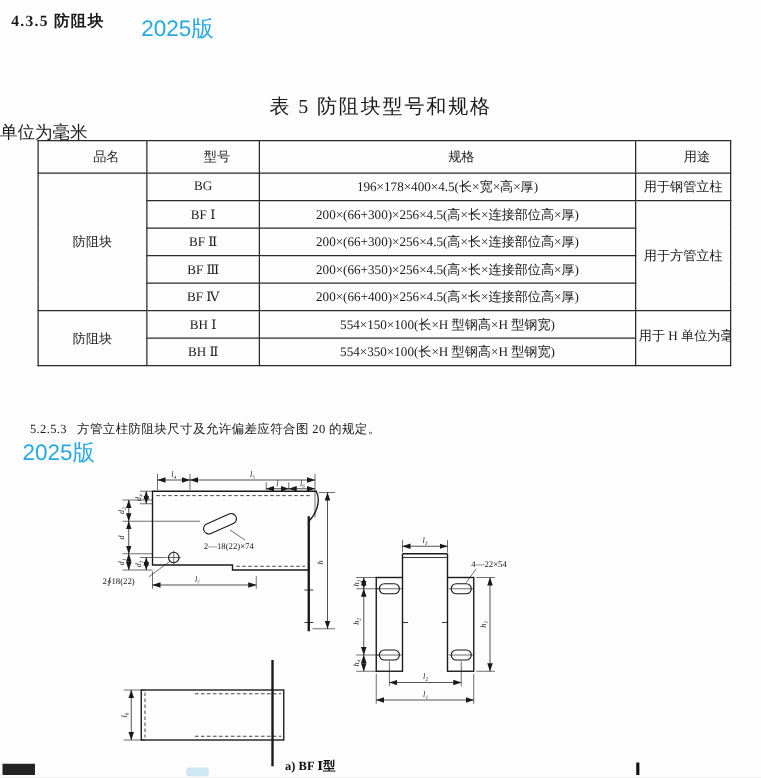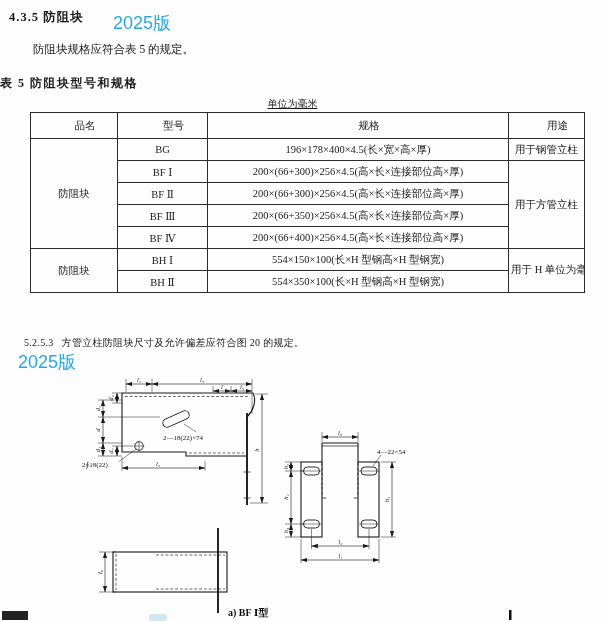--- a/index.html
+++ b/index.html
@@ -4,23 +4,23 @@
 <style>
   html,body{margin:0;padding:0;background:#e8e8e8;}
   .page{position:relative;width:609px;height:622px;background:#fdfdfd;
         font-family:"Liberation Serif","DejaVu Serif",serif;color:#1a1a1a;overflow:hidden;}
   .heading{position:absolute;left:9px;top:9px;font-size:12.5px;font-weight:bold;letter-spacing:1px;}
   .badge{position:absolute;font-family:"Liberation Sans","DejaVu Sans",sans-serif;
          font-size:18px;color:#29a9e1;}
   .badge1{left:113px;top:11px;}
   .badge2{left:18px;top:350px;}
   .intro{position:absolute;left:33px;top:42px;font-size:11.5px;}
-  .tbl-caption{position:absolute;top:75px;left:0;width:100%;
-               font-size:12px;font-weight:bold;letter-spacing:1.5px;}
-  .unit-note{position:absolute;top:97px;left:0;width:585px;text-align:center;font-size:10px;text-decoration:underline;}
+  .tbl-caption{position:absolute;top:75px;left:0;width:100%;text-align:center;
+               font-size:16px;font-weight:normal;letter-spacing:1.5px;}
+  .unit-note{position:absolute;top:97px;left:0;width:585px;text-align:left;font-size:14px;}
   table.spec{position:absolute;left:30px;top:112px;width:554px;border-collapse:collapse;
              table-layout:fixed;font-size:10.5px;}
   table.spec th,table.spec td{border:1px solid #2a2a2a;text-align:center;vertical-align:middle;
              padding:0 2px;font-weight:normal;white-space:nowrap;overflow:hidden;}
   table.spec th{height:25px;padding-left:24px;}
   table.spec td{height:21px;}
   td.use-wrap{white-space:normal;line-height:1.55;}
   .clause{position:absolute;left:24px;top:336px;font-size:10px;letter-spacing:.3px;}
   .clause .num{font-weight:normal;margin-right:8px;}
   .figure-svg{position:absolute;left:0;top:370px;}
@@ -34,21 +34,20 @@
   .call{font:7px "Liberation Serif","DejaVu Serif",serif;fill:#1a1a1a;}
   .cap{font:bold 10px "Liberation Serif","DejaVu Serif",serif;fill:#111;}
 </style>
 </head>
 <body>
 
 <div class="page">
 
   <div class="heading">4.3.5  防阻块</div>
   <div class="badge badge1">2025版</div>
-  <div class="intro">防阻块规格应符合表 5 的规定。</div>
   <div class="tbl-caption">表 5  防阻块型号和规格</div>
   <div class="unit-note">单位为毫米</div>
 
   <table class="spec">
     <colgroup>
       <col style="width:87px">
         <col style="width:90px">
         <col style="width:301px">
         <col style="width:76px">
     </colgroup>

